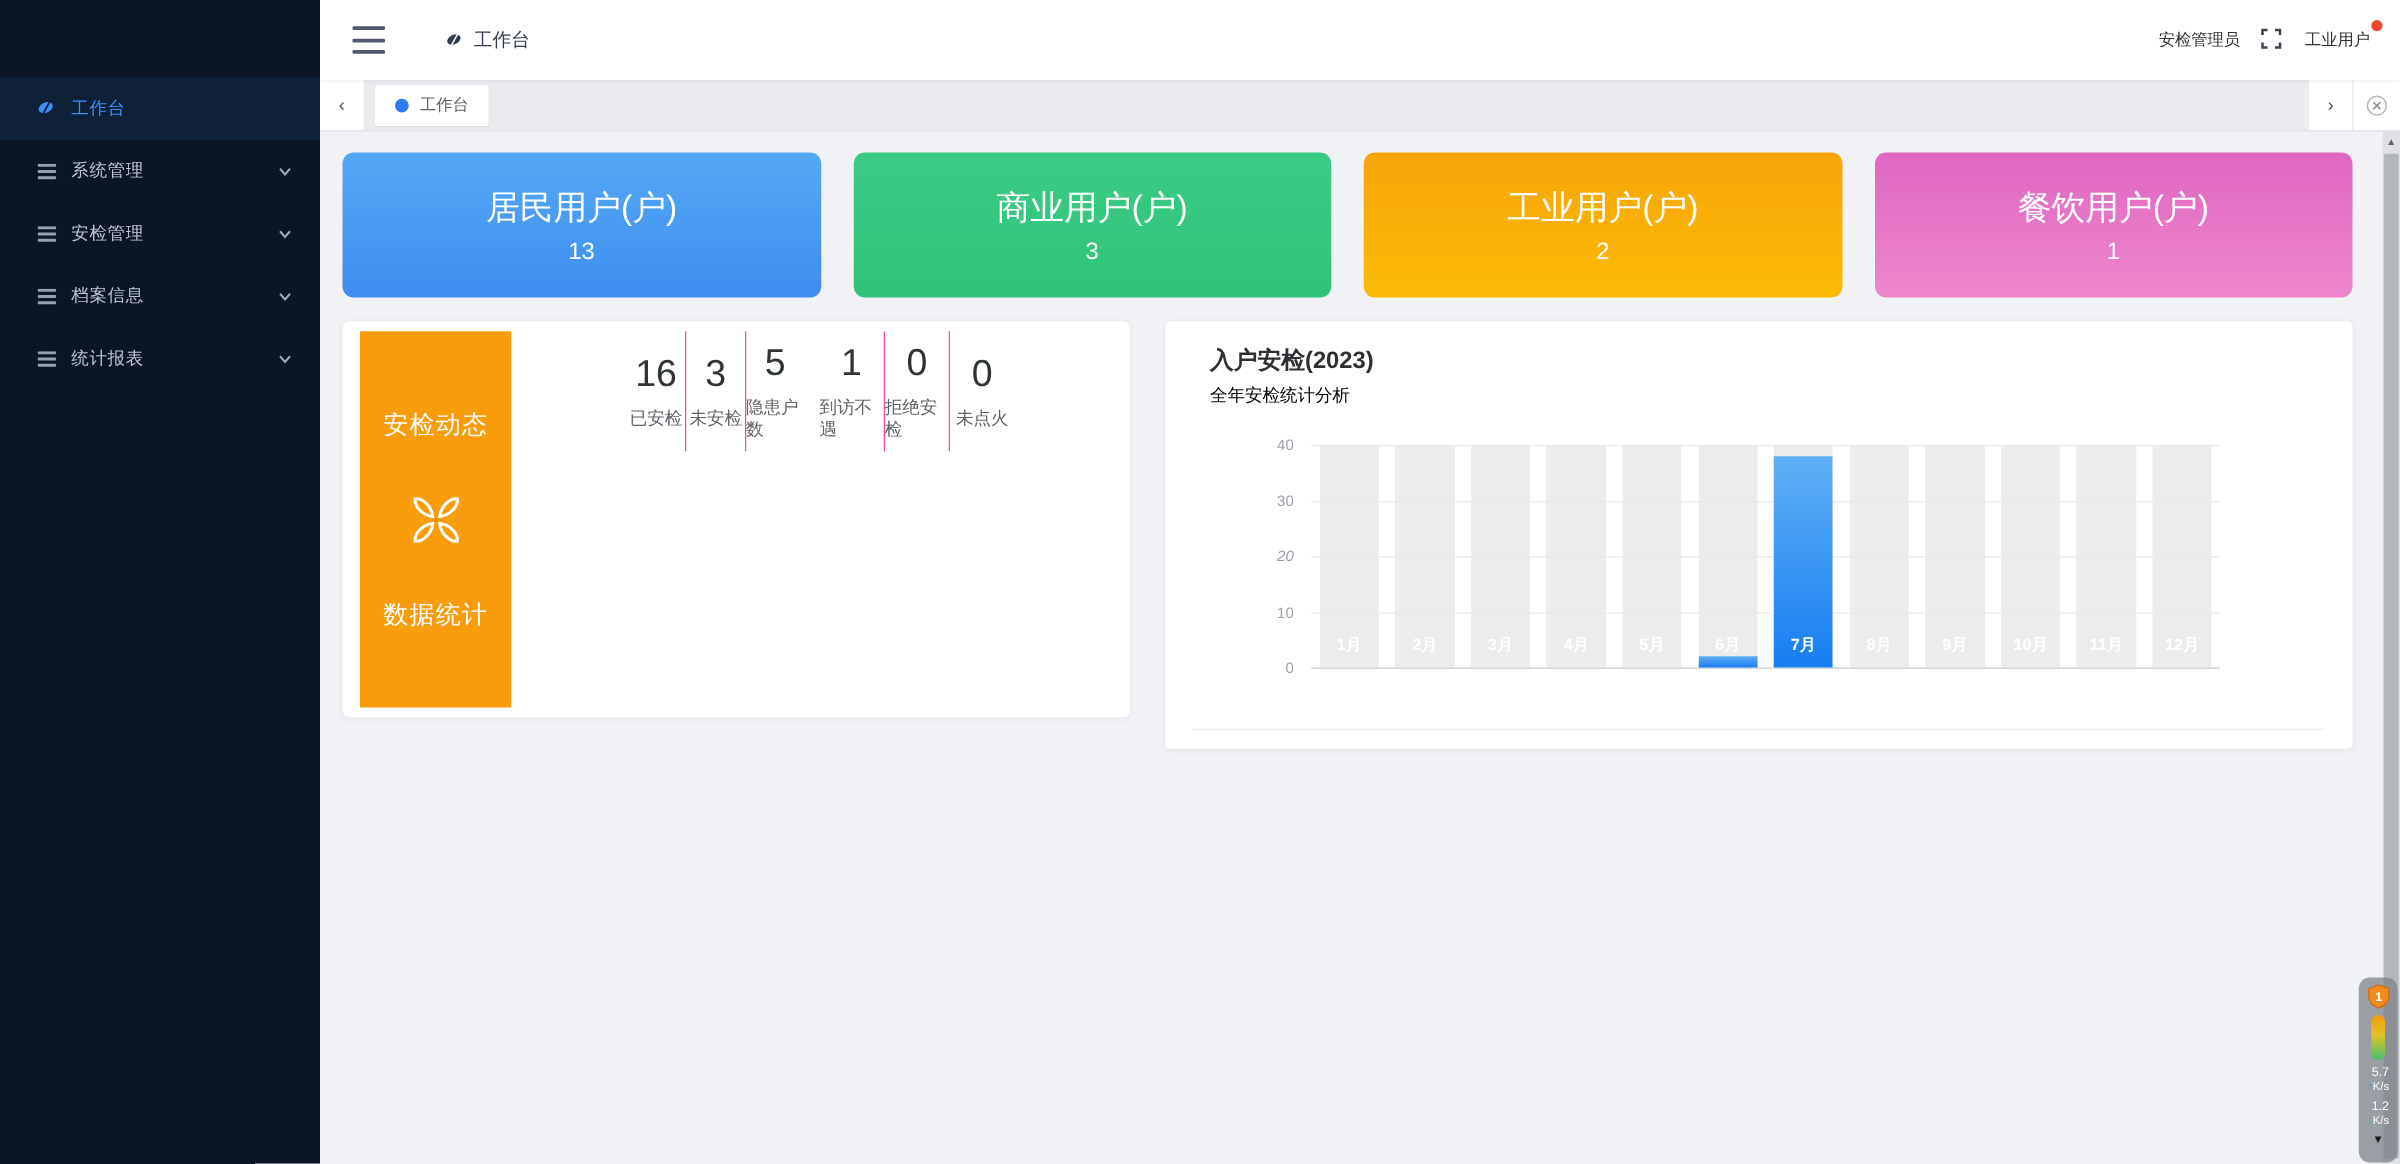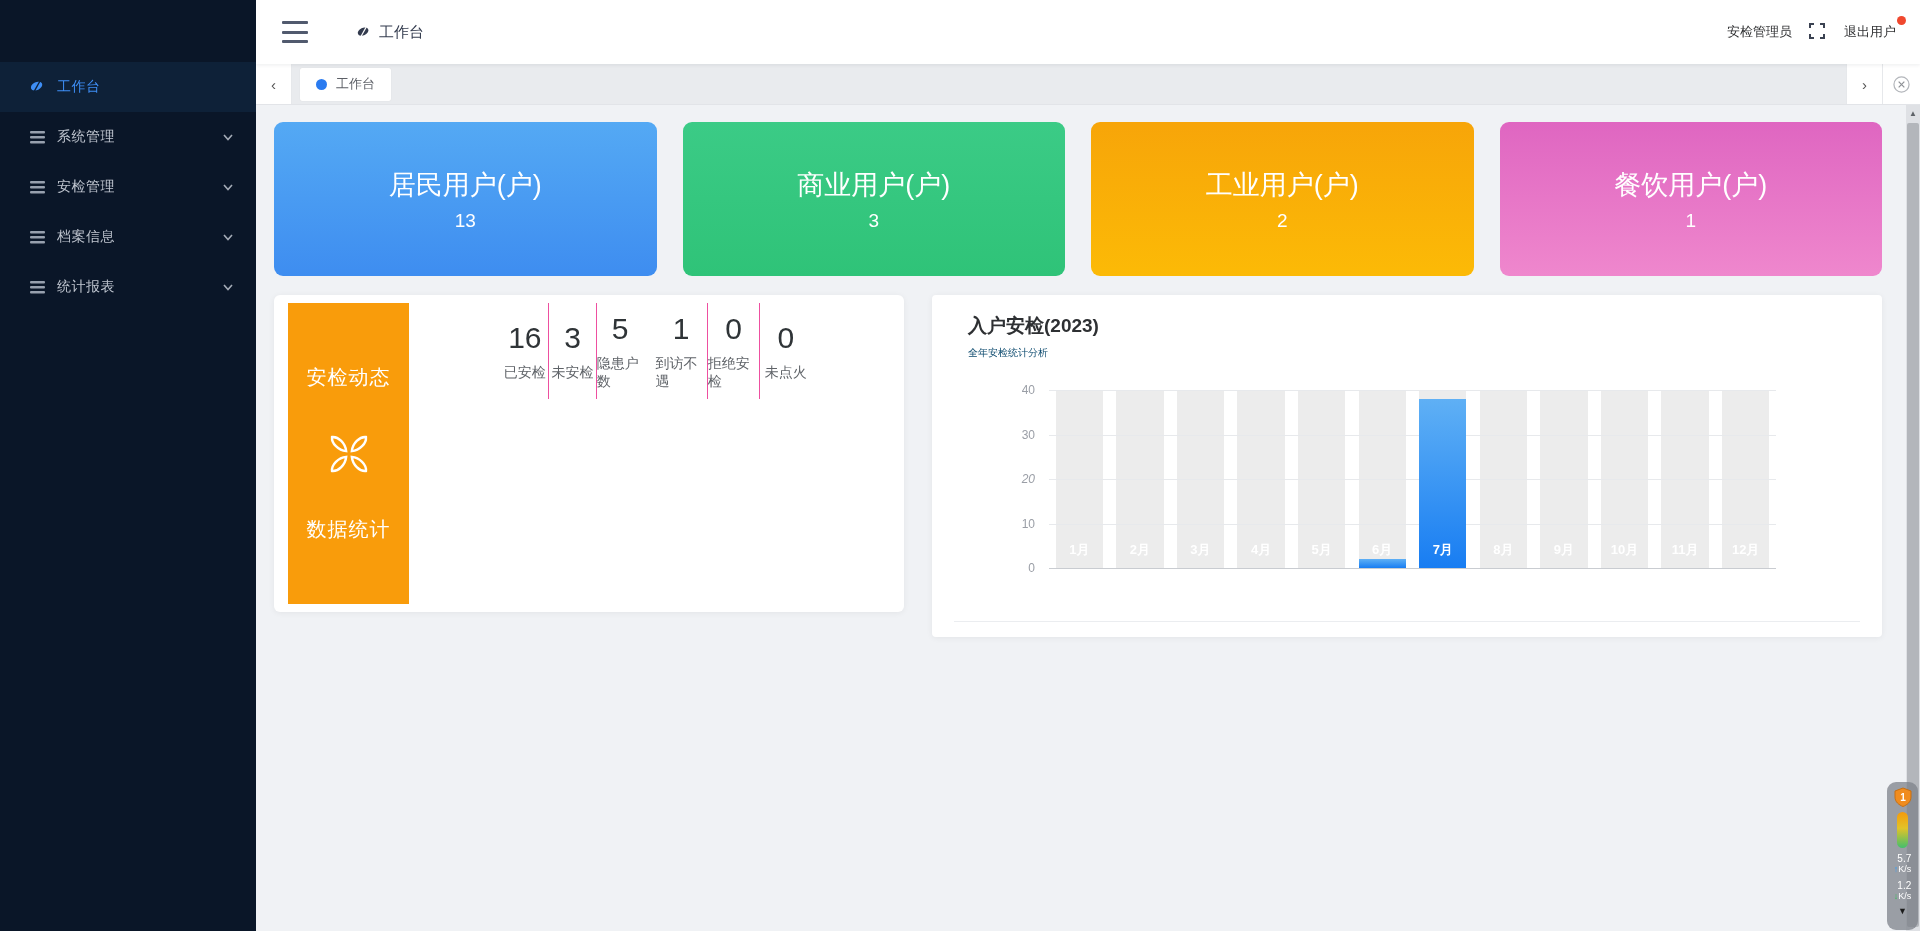--- a/index.html
+++ b/index.html
@@ -37,21 +37,21 @@
   .tab-nav.right { border-left:1px solid #e6e8eb; }
   .tabs { flex:1; display:flex; align-items:center; padding-left:8px; }
   .tab { height:33px; background:#fff; display:flex; align-items:center; gap:9px; padding:0 16px;
          font-size:13px; color:#5c5f66; border-radius:2px; cursor:pointer; box-shadow:0 0 1px rgba(0,0,0,.12); }
   .tab-dot { width:11px; height:11px; border-radius:50%; background:#2a7bf0; }
   .tab-close { width:38px; background:#fff; border-left:1px solid #e6e8eb; display:flex; align-items:center; justify-content:center; cursor:pointer; }
 
   
   .content { position:absolute; left:256px; top:105px; right:14px; bottom:0; padding:17px 24px 0 18px; }
 
-  .cards-row { display:grid; grid-template-columns:repeat(4,1fr); gap:26px; height:154px; }
+  .cards-row { display:grid; grid-template-columns:repeat(4,1fr); gap:26px; height:116px; }
   .stat-card { border-radius:9px; color:#fff; display:flex; flex-direction:column; align-items:center;
                justify-content:center; gap:7px; }
   .stat-card .t { font-size:27px; }
   .stat-card .v { font-size:19px; }
 
   .row2 { display:flex; gap:28px; margin-top:19px; align-items:flex-start; }
 
   .left-card { width:630px; height:317px; background:#fff; border-radius:6px;
                box-shadow:0 1px 6px rgba(0,0,0,.06); padding:8px 14px; display:flex; }
   .banner { width:121px; height:100%; background:#f99c0b; color:#fff; display:flex; flex-direction:column;
@@ -61,21 +61,21 @@
                 padding:0 8px 14px 22px; }
   .stats-row { display:flex; }
   .stat-cell { flex:1; height:96px; display:flex; flex-direction:column; align-items:center; justify-content:center; }
   .stat-cell.divider { border-right:1px solid #ee4fa0; }
   .cell-num { font-size:30px; color:#2f3437; }
   .cell-label { font-size:14px; color:#5f6368; margin-top:9px; }
 
   .right-card { flex:1; height:342px; background:#fff; border-radius:4px;
                 box-shadow:0 1px 6px rgba(0,0,0,.06); padding:18px 24px 0 36px; position:relative; }
   .chart-title { font-size:19px; font-weight:bold; color:#2e3033; }
-  .chart-sub { font-size:10px; color:#0c4a6e; margin-top:7px; }
+  .chart-sub { font-size:14px; color:#000000; margin-top:7px; }
   .chart-box { position:relative; height:228px; margin-top:4px; }
   .plot { position:absolute; left:81px; right:82px; top:26px; height:178px; }
   .gridline { position:absolute; left:0; right:0; border-top:1px solid #e7e9ec; z-index:2; }
   .gridline.axis { border-top:1px solid #c9ccd1; }
   .ylab { position:absolute; right:14px; transform:translateY(-50%); font-size:12px; color:#9a9ea6; }
   .ylabels { position:absolute; left:0; width:81px; top:26px; height:178px; }
   .slots { position:absolute; inset:0; display:flex; }
   .slot { flex:1; position:relative; }
   .bg-bar { position:absolute; left:11%; right:11%; top:0; bottom:0; background:#ececec; z-index:1; }
   .val-bar { position:absolute; left:11%; right:11%; bottom:0; z-index:3; }
@@ -207,21 +207,21 @@
     <span>安检管理员</span>
     <span class="fullscreen-btn">
       <svg width="18" height="18" viewBox="0 0 18 18" fill="none" stroke="#3b4252" stroke-width="2">
         <polyline points="2,6 2,2 6,2"></polyline>
           <polyline points="12,2 16,2 16,6"></polyline>
           <polyline points="16,12 16,16 12,16"></polyline>
           <polyline points="6,16 2,16 2,12"></polyline>
       </svg>
     </span>
     <span class="logout">
-      <span>退出用户</span>
+      <span>工业用户</span>
       <span class="dot"></span>
     </span>
   </div>
 </header>
 
 <div class="tabbar">
   <div class="tab-nav left">‹</div>
   <div class="tabs">
     <div class="tab">
       <span class="tab-dot"></span>

